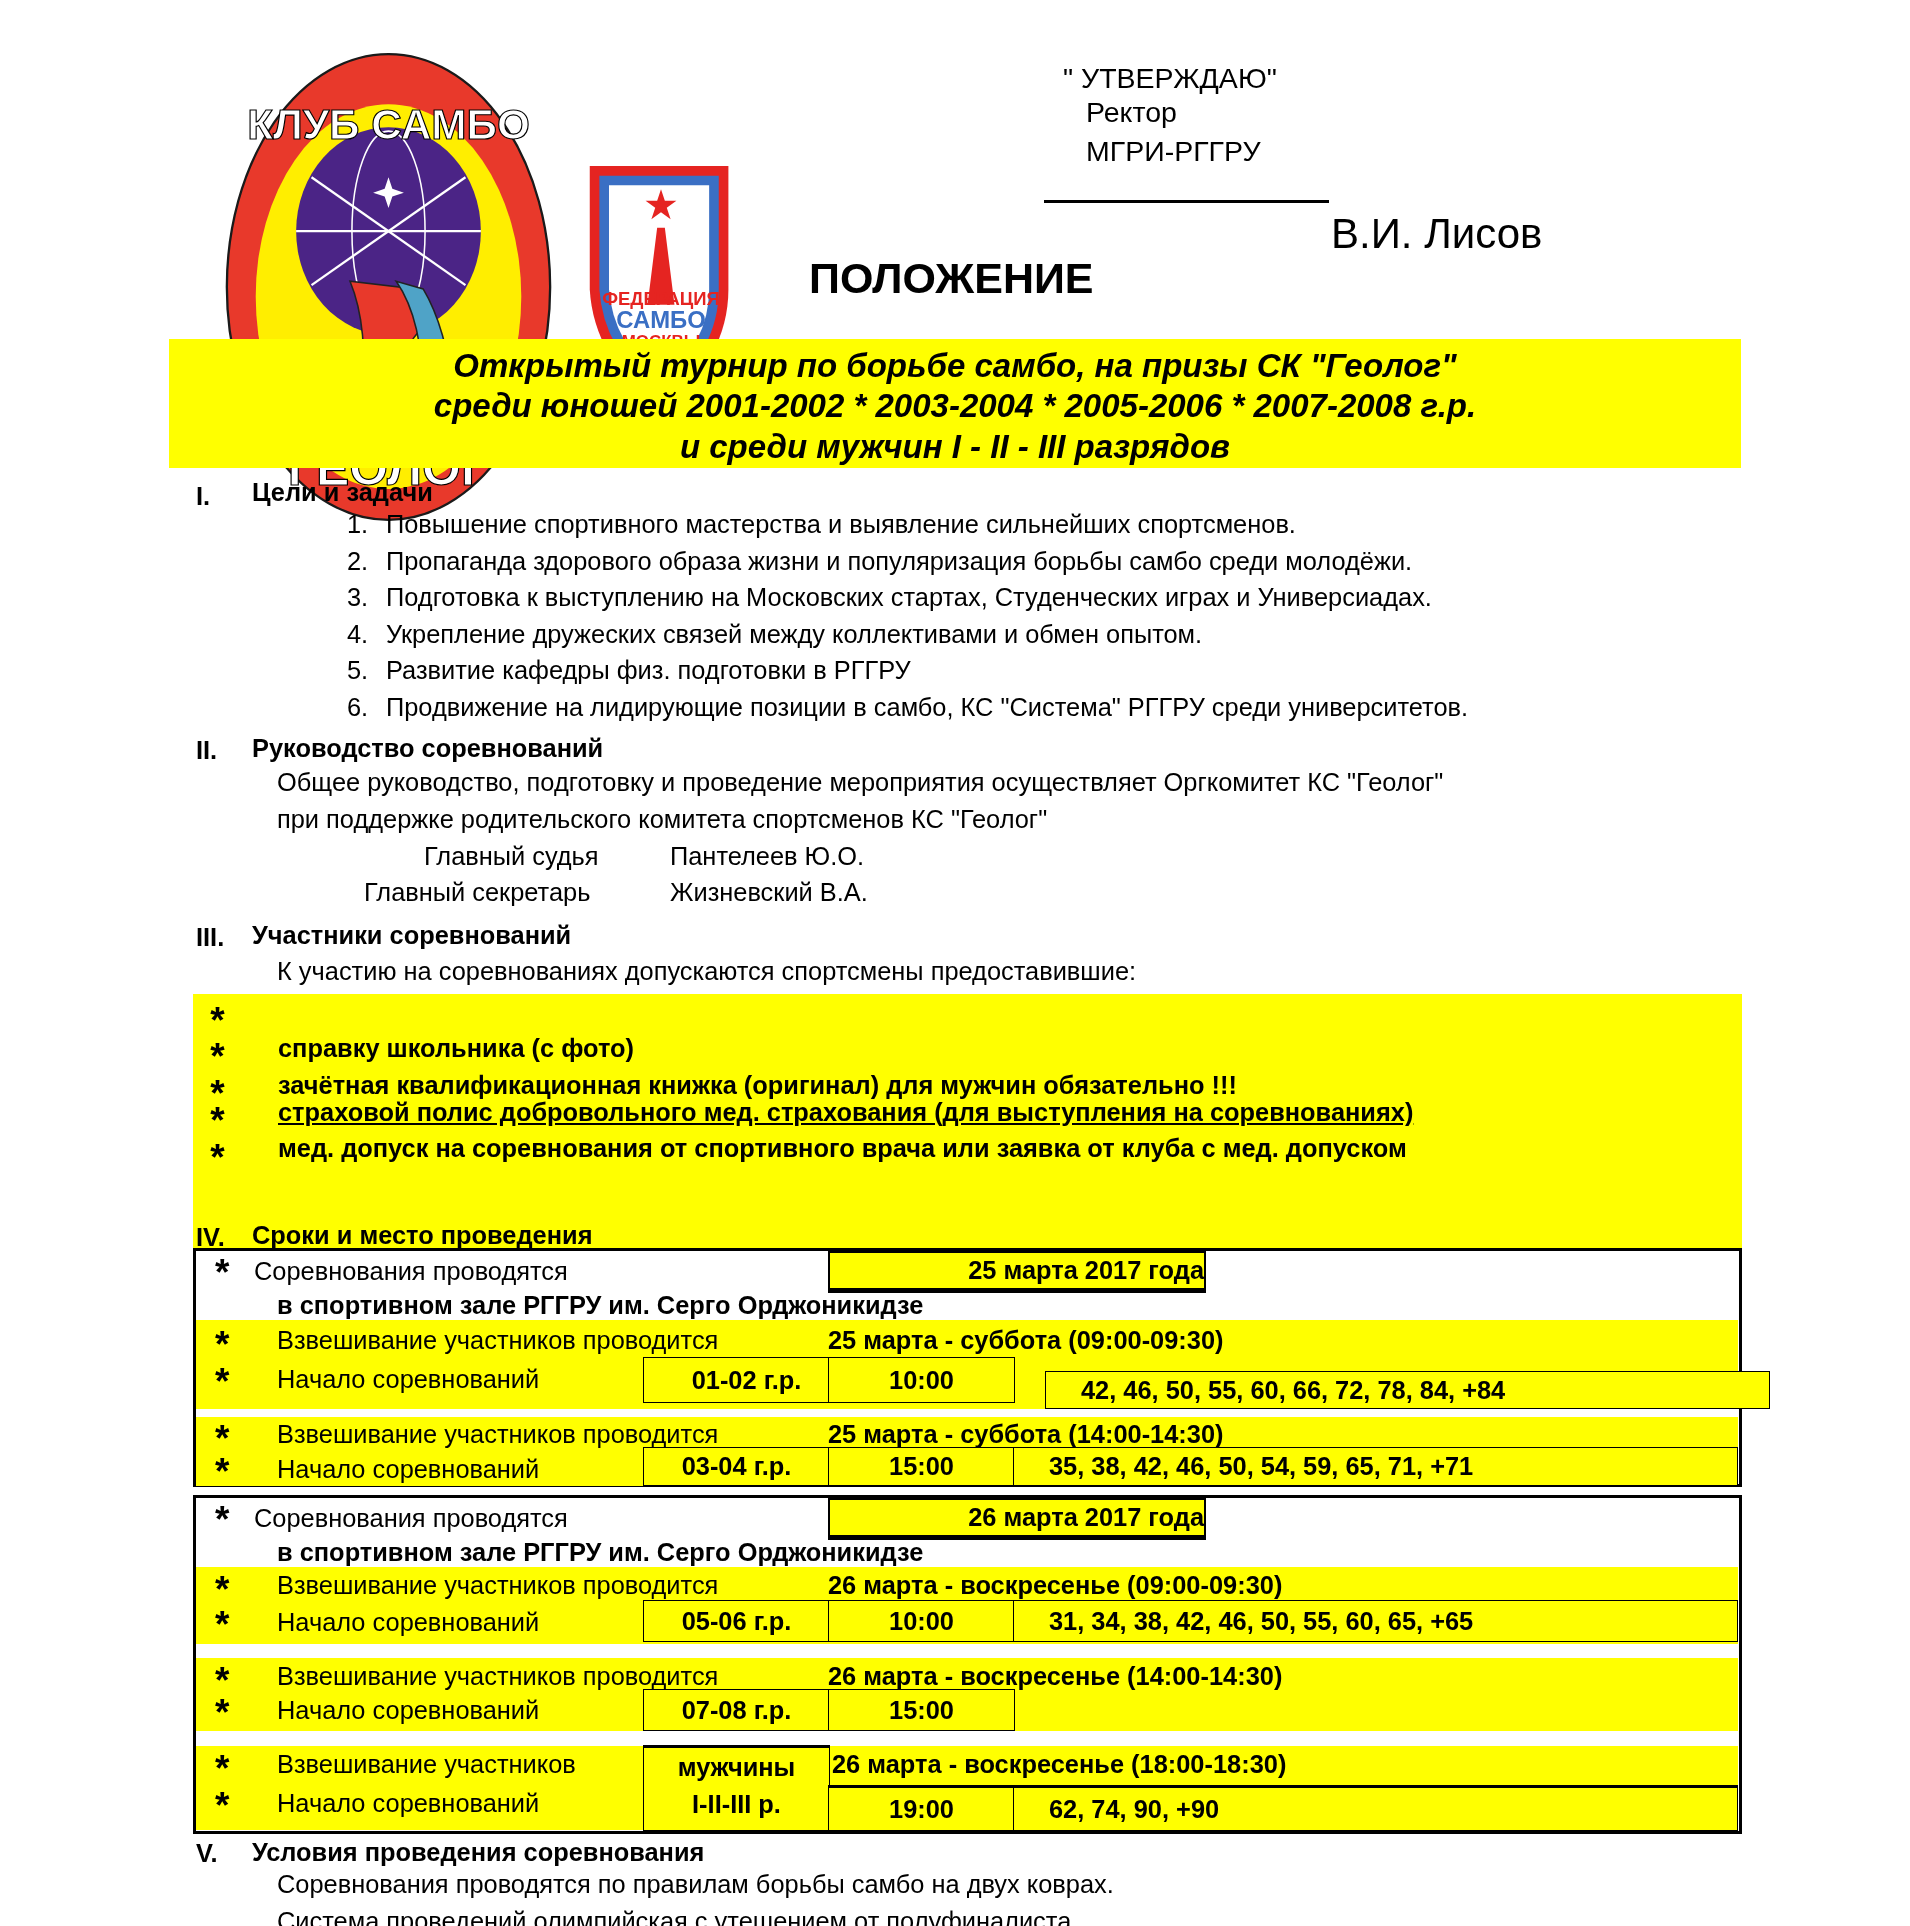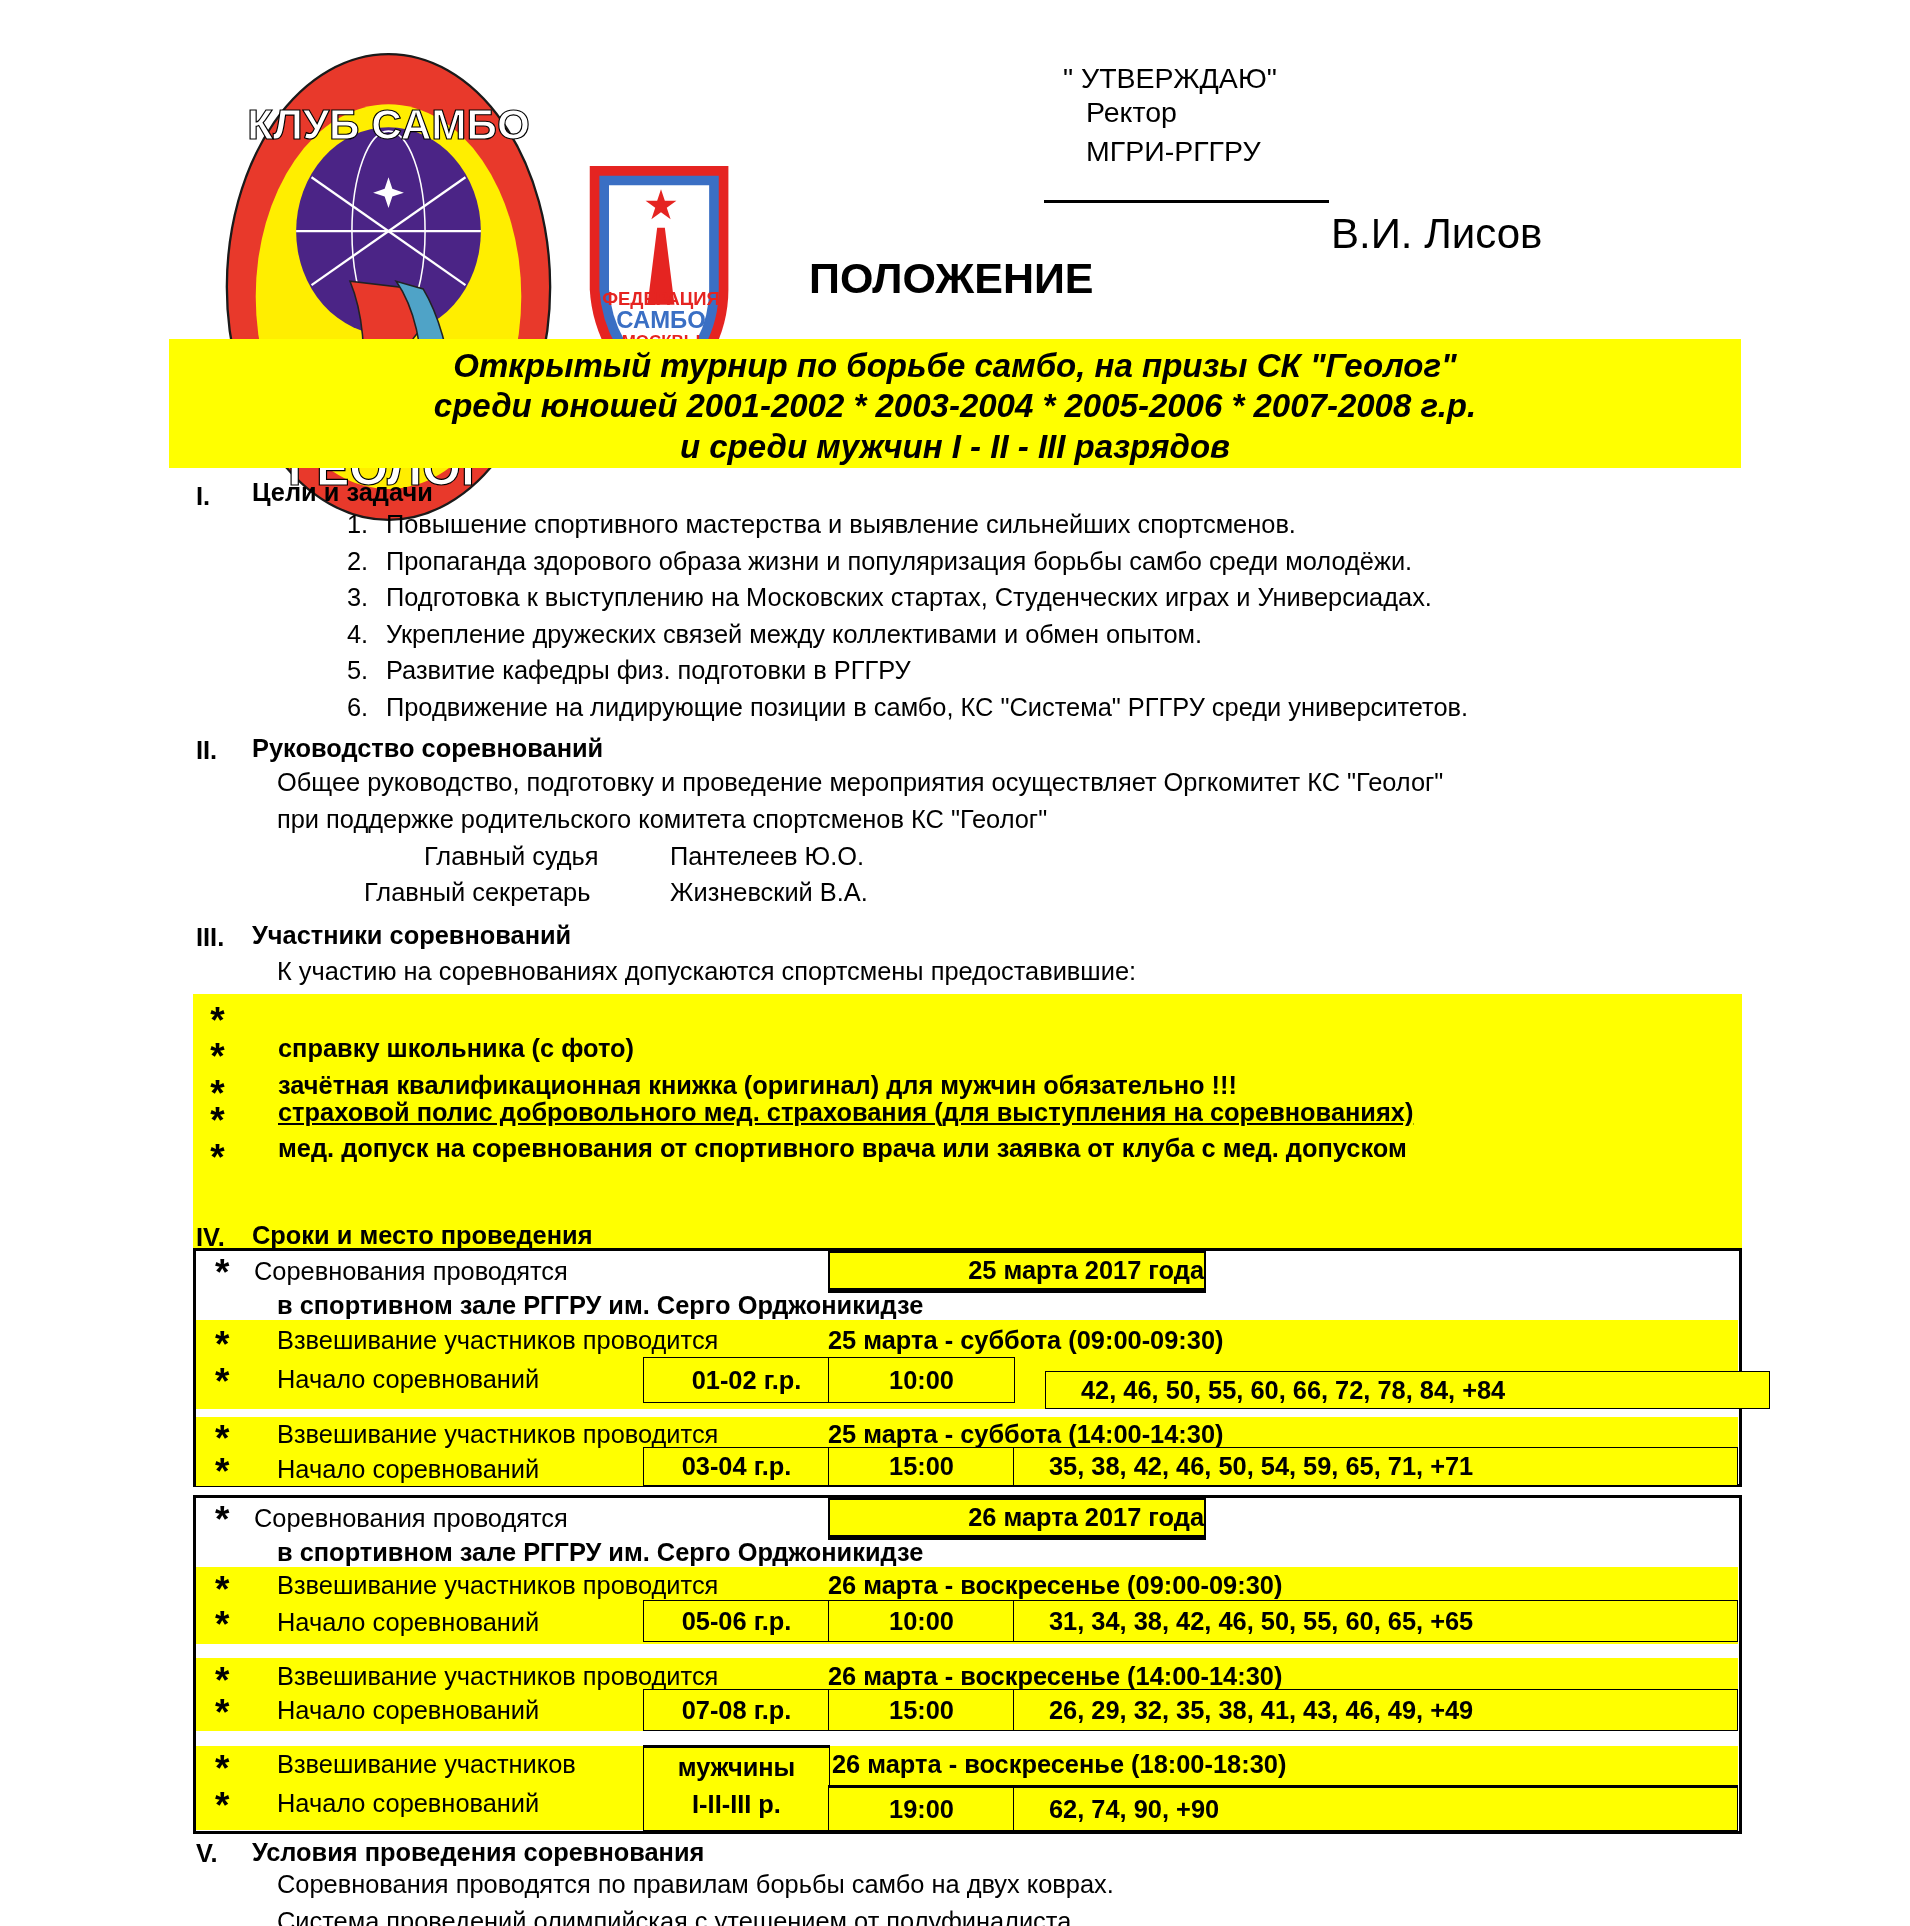--- a/index.html
+++ b/index.html
@@ -174,21 +174,20 @@
   <div class="abs cell left" style="left:817px; top:102px; width:725px; height:42px;">31, 34, 38, 42, 46, 50, 55, 60, 65, +65</div>
 
   <div class="abs yband" style="left:0; top:160px; width:1542px; height:73px;"></div>
   <div class="abs star" style="left:19px; top:164px;">*</div>
   <div class="abs txt" style="left:81px; top:166px;">Взвешивание участников проводится</div>
   <div class="abs txt b" style="left:632px; top:166px;">26 марта - воскресенье (14:00-14:30)</div>
   <div class="abs star" style="left:19px; top:196px;">*</div>
   <div class="abs txt" style="left:81px; top:200px;">Начало соревнований</div>
   <div class="abs cell" style="left:447px; top:191px; width:187px; height:42px;">07-08 г.р.</div>
   <div class="abs cell" style="left:632px; top:191px; width:187px; height:42px;">15:00</div>
-  <div class="abs cell left" style="left:817px; top:191px; width:725px; height:42px;">26, 29, 32, 35, 38, 41, 43, 46, 49, +49</div>
 
   <div class="abs yband" style="left:0; top:248px; width:1542px; height:84px;"></div>
   <div class="abs star" style="left:19px; top:252px;">*</div>
   <div class="abs txt" style="left:81px; top:254px;">Взвешивание участников</div>
   <div class="abs" style="left:447px; top:247px; width:187px; height:86px; border:1.5px solid #000; border-top-width:3.9px; box-sizing:border-box; background:#ffff00; font-size:25.4px; font-weight:bold; text-align:center;">
     <div style="margin-top:5.4px;">мужчины</div>
     <div style="margin-top:7.7px;">I-II-III р.</div>
   </div>
   <div class="abs txt b" style="left:636px; top:254px;">26 марта - воскресенье (18:00-18:30)</div>
   <div class="abs star" style="left:19px; top:289px;">*</div>

